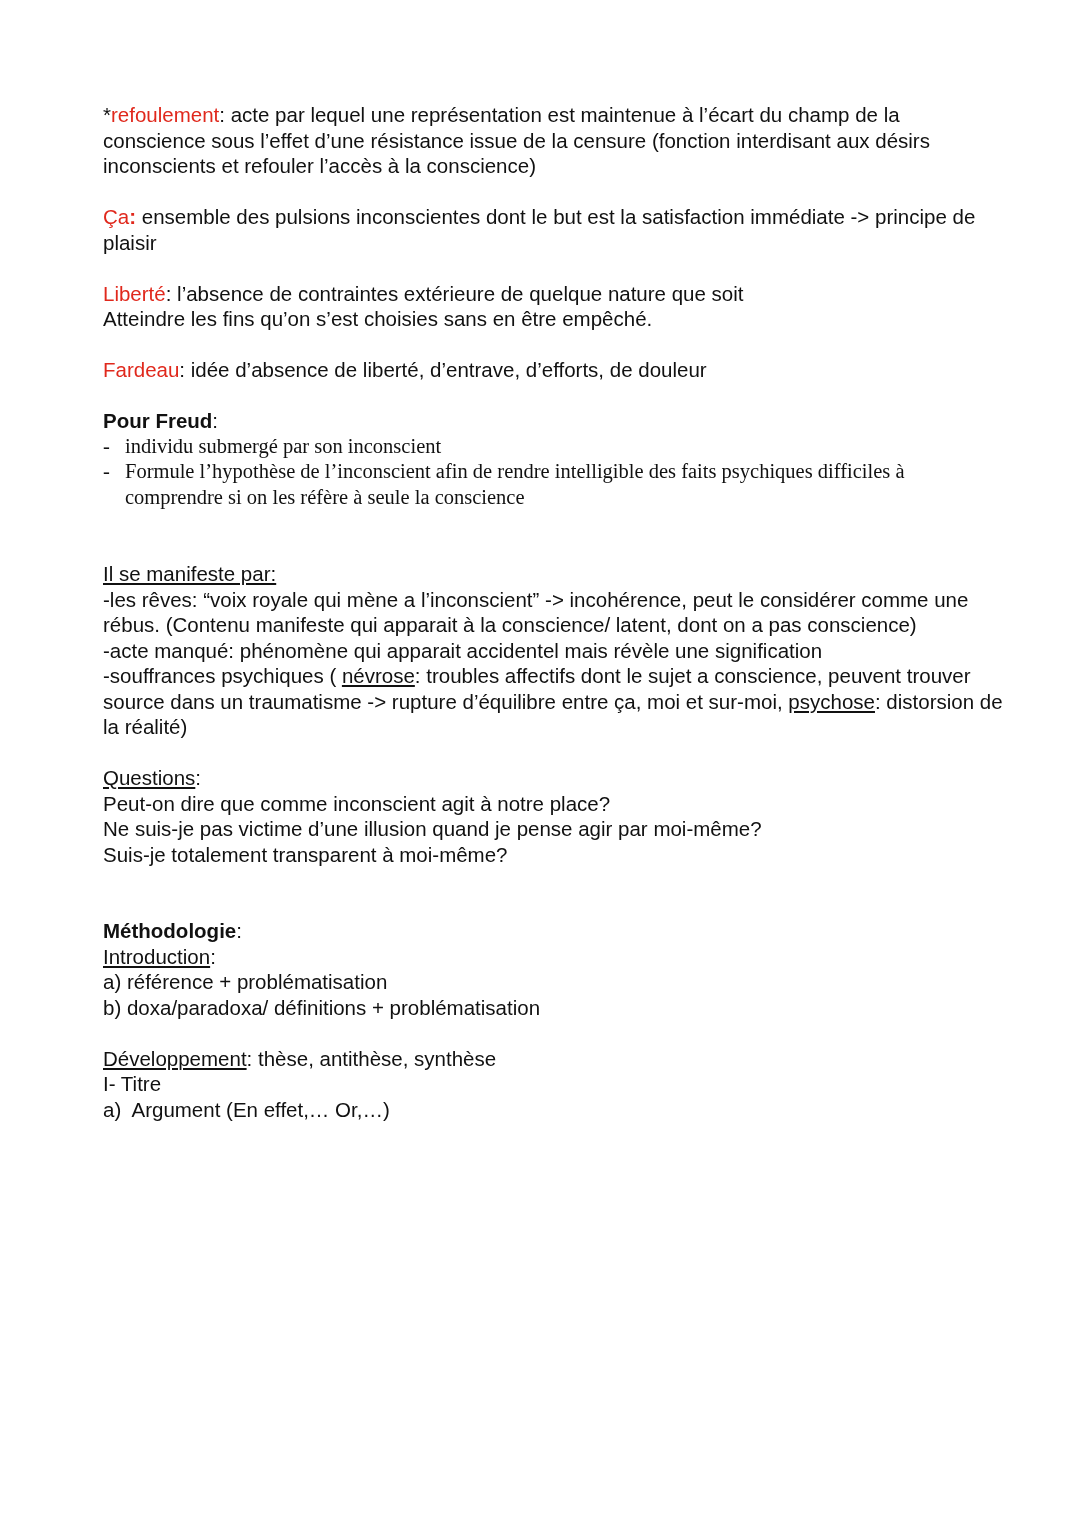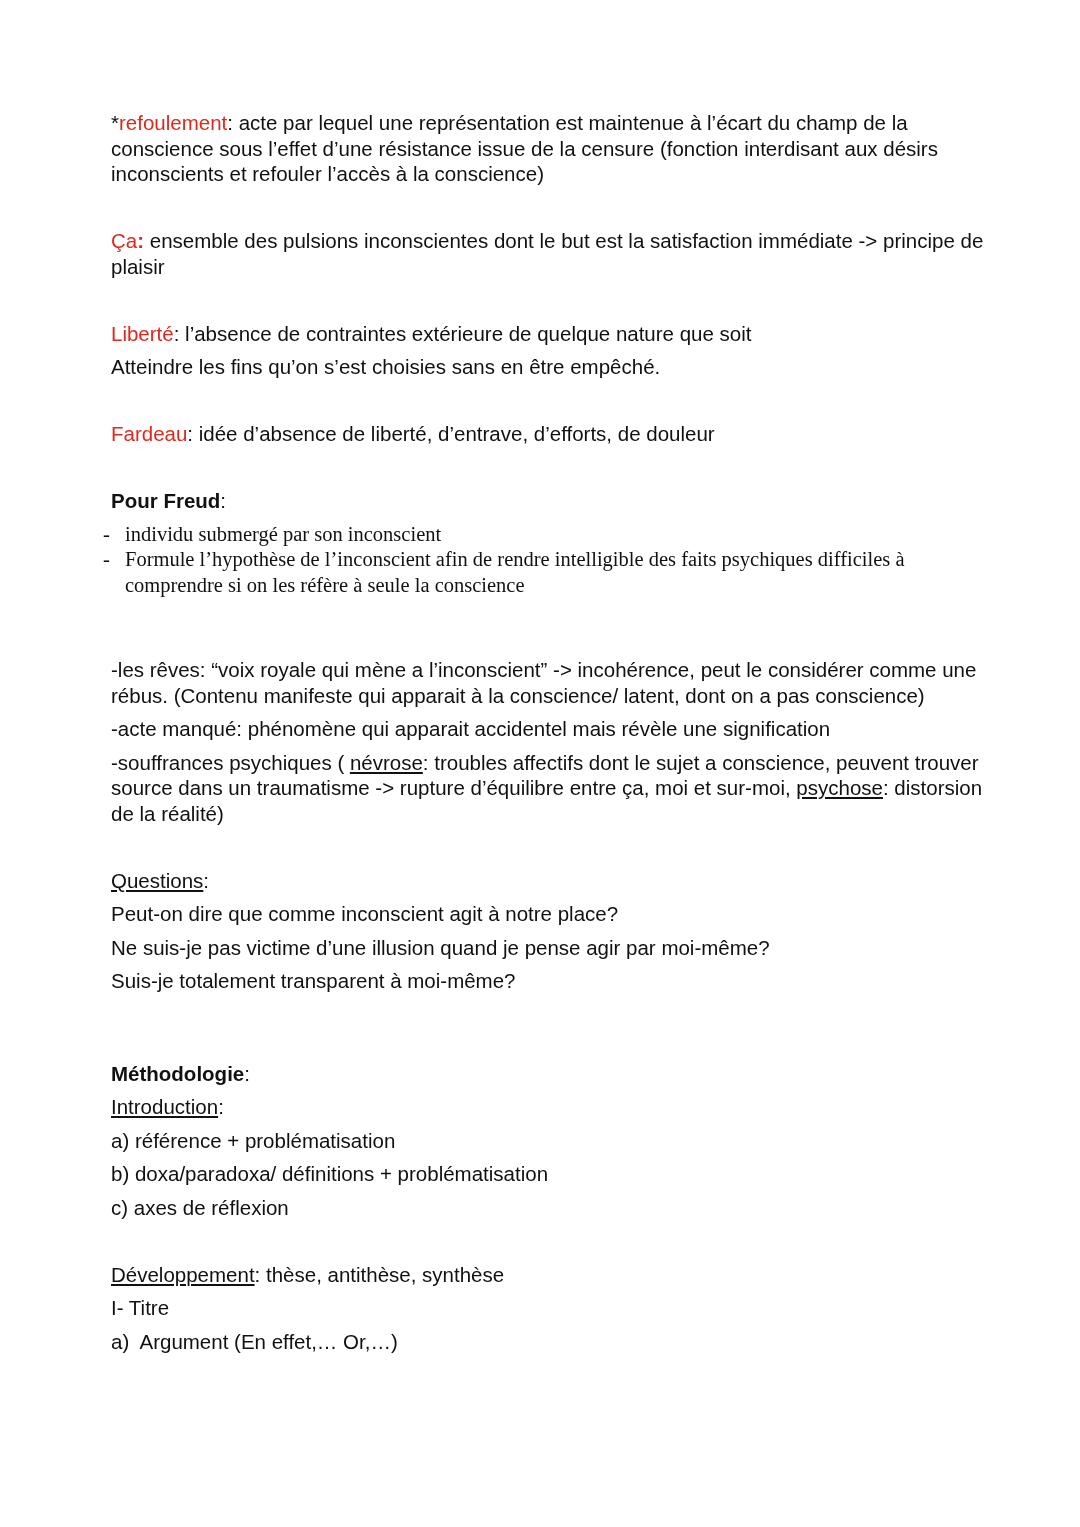--- a/index.html
+++ b/index.html
@@ -16,21 +16,21 @@
       color: #111111;
     }
     .page {
       position: absolute;
       left: 103px;
       top: 102px;
       width: 900px;
       font-size: 20.5px;
       line-height: 25.5px;
     }
-    .blk { margin: 8px; }
+    .blk { margin: 0; }
     .gap { height: 25.5px; }
     .gap2 { height: 51px; }
     .red { color: #e0281c; }
     .b { font-weight: bold; }
     .u { text-decoration: underline; text-underline-offset: 2px; }
     ul.dash {
       list-style: none;
       margin: 0;
       padding: 0;
       font-family: Liberation Serif, serif;
@@ -82,20 +82,21 @@
   <ul class="dash">
     <li>individu submergé par son inconscient</li>
     <li>Formule l’hypothèse de l’inconscient afin de rendre intelligible des faits psychiques difficiles à comprendre si on les réfère à seule la conscience</li>
   </ul>
 
   <div class="gap"></div>
 
 
   <div class="gap"></div>
 
+  <p class="blk u">Il se manifeste par:</p>
   <p class="blk">-les rêves: “voix royale qui mène a l’inconscient” -&gt; incohérence, peut le considérer comme une rébus. (Contenu manifeste qui apparait à la conscience/ latent, dont on a pas conscience)</p>
   <p class="blk">-acte manqué: phénomène qui apparait accidentel mais révèle une signification</p>
   <p class="blk">
     <span>-souffrances psychiques ( </span><span class="u">névrose</span><span>: troubles affectifs dont le sujet a conscience, peuvent trouver source dans un traumatisme -&gt; rupture d’équilibre entre ça, moi et sur-moi, </span><span class="u">psychose</span><span>: distorsion de la réalité)</span>
   </p>
 
   <div class="gap"></div>
 
   <p class="blk">
     <span class="u">Questions</span><span>:</span>
@@ -107,21 +108,20 @@
   <div class="gap2"></div>
 
   <p class="blk">
     <span class="b">Méthodologie</span><span>:</span>
   </p>
   <p class="blk">
     <span class="u">Introduction</span><span>:</span>
   </p>
   <p class="blk">a) référence + problématisation</p>
   <p class="blk">b) doxa/paradoxa/ définitions + problématisation</p>
-  <p class="blk">c) axes de réflexion</p>
 
   <div class="gap"></div>
 
   <p class="blk">
     <span class="u">Développement</span><span>: thèse, antithèse, synthèse</span>
   </p>
   <p class="blk">I- Titre</p>
   <p class="blk" style="white-space: pre;">a)  Argument (En effet,… Or,…)</p>
 
 </div>

